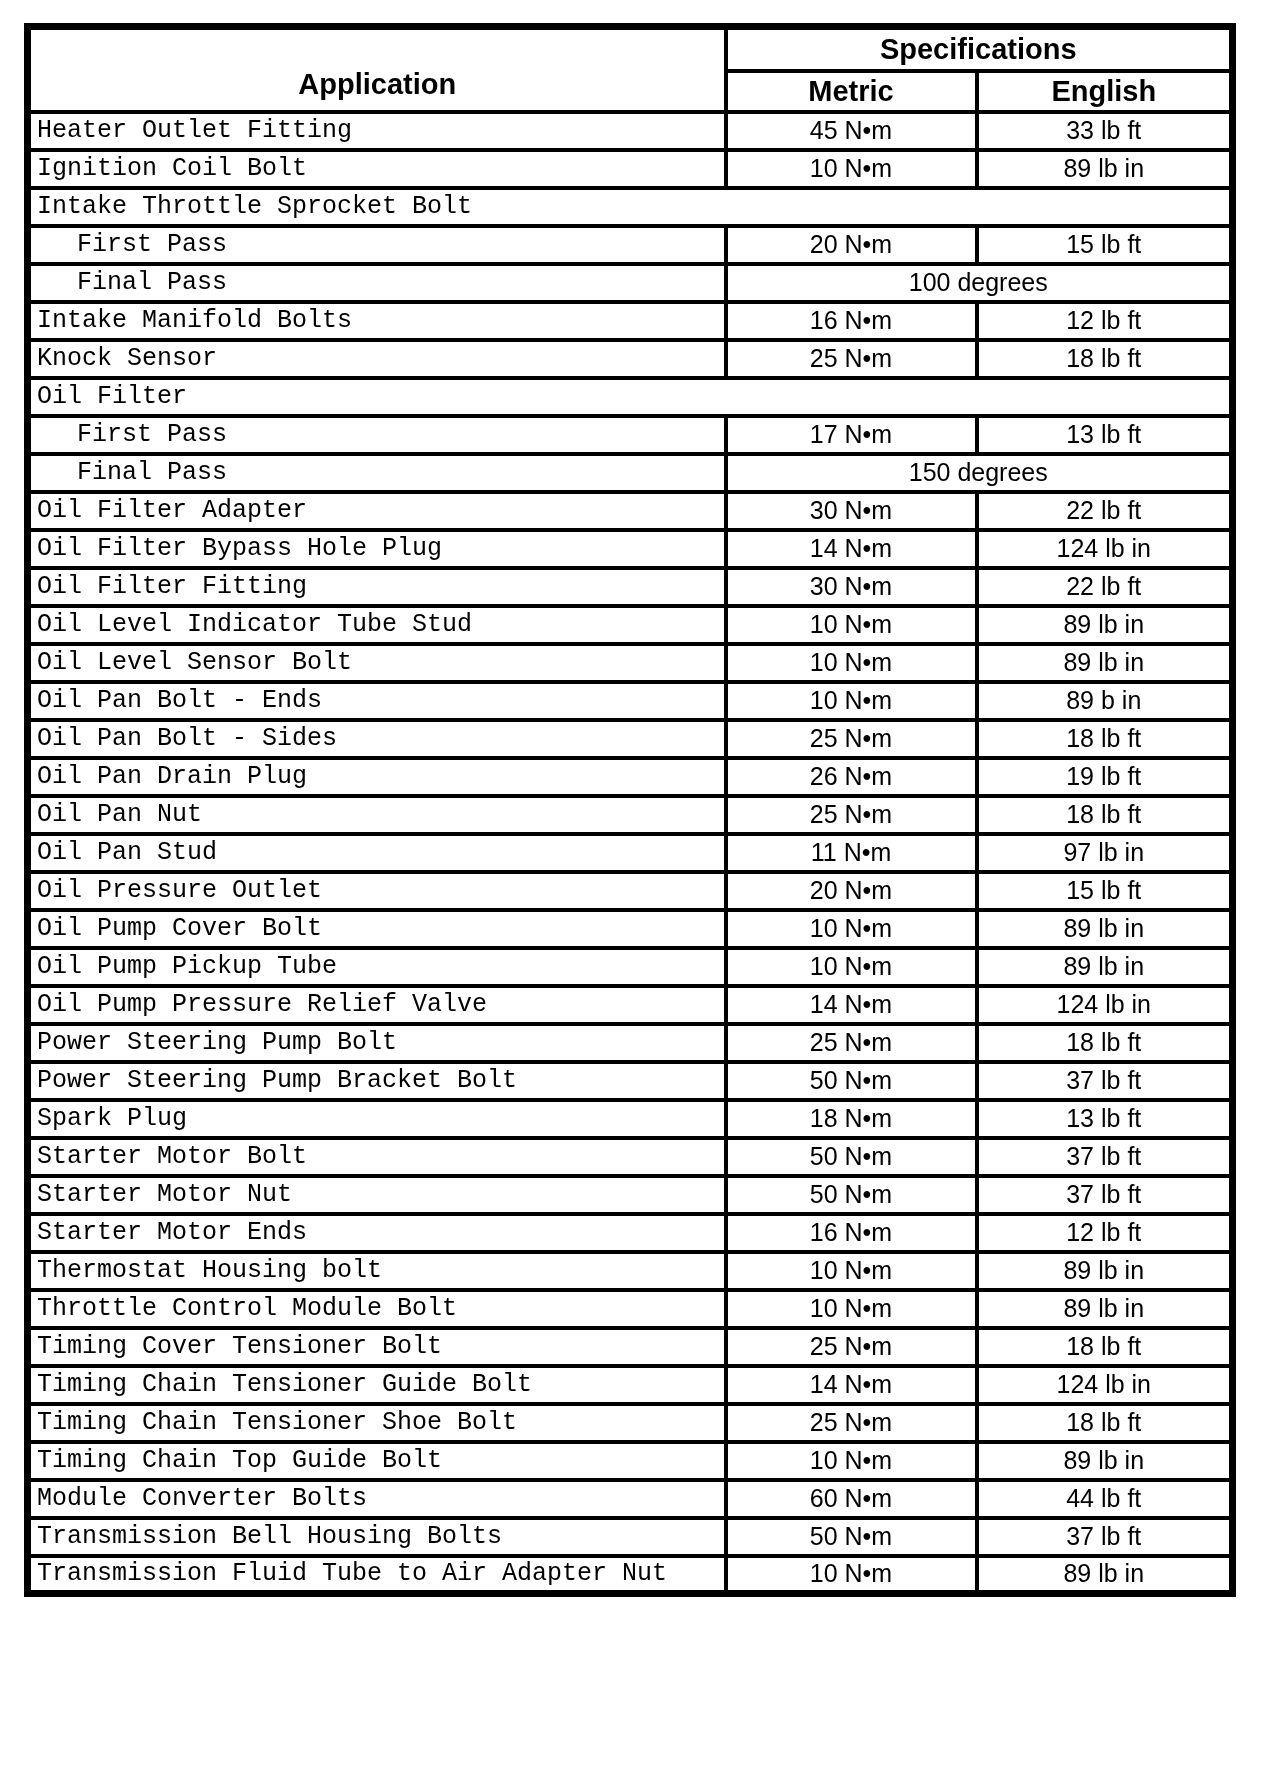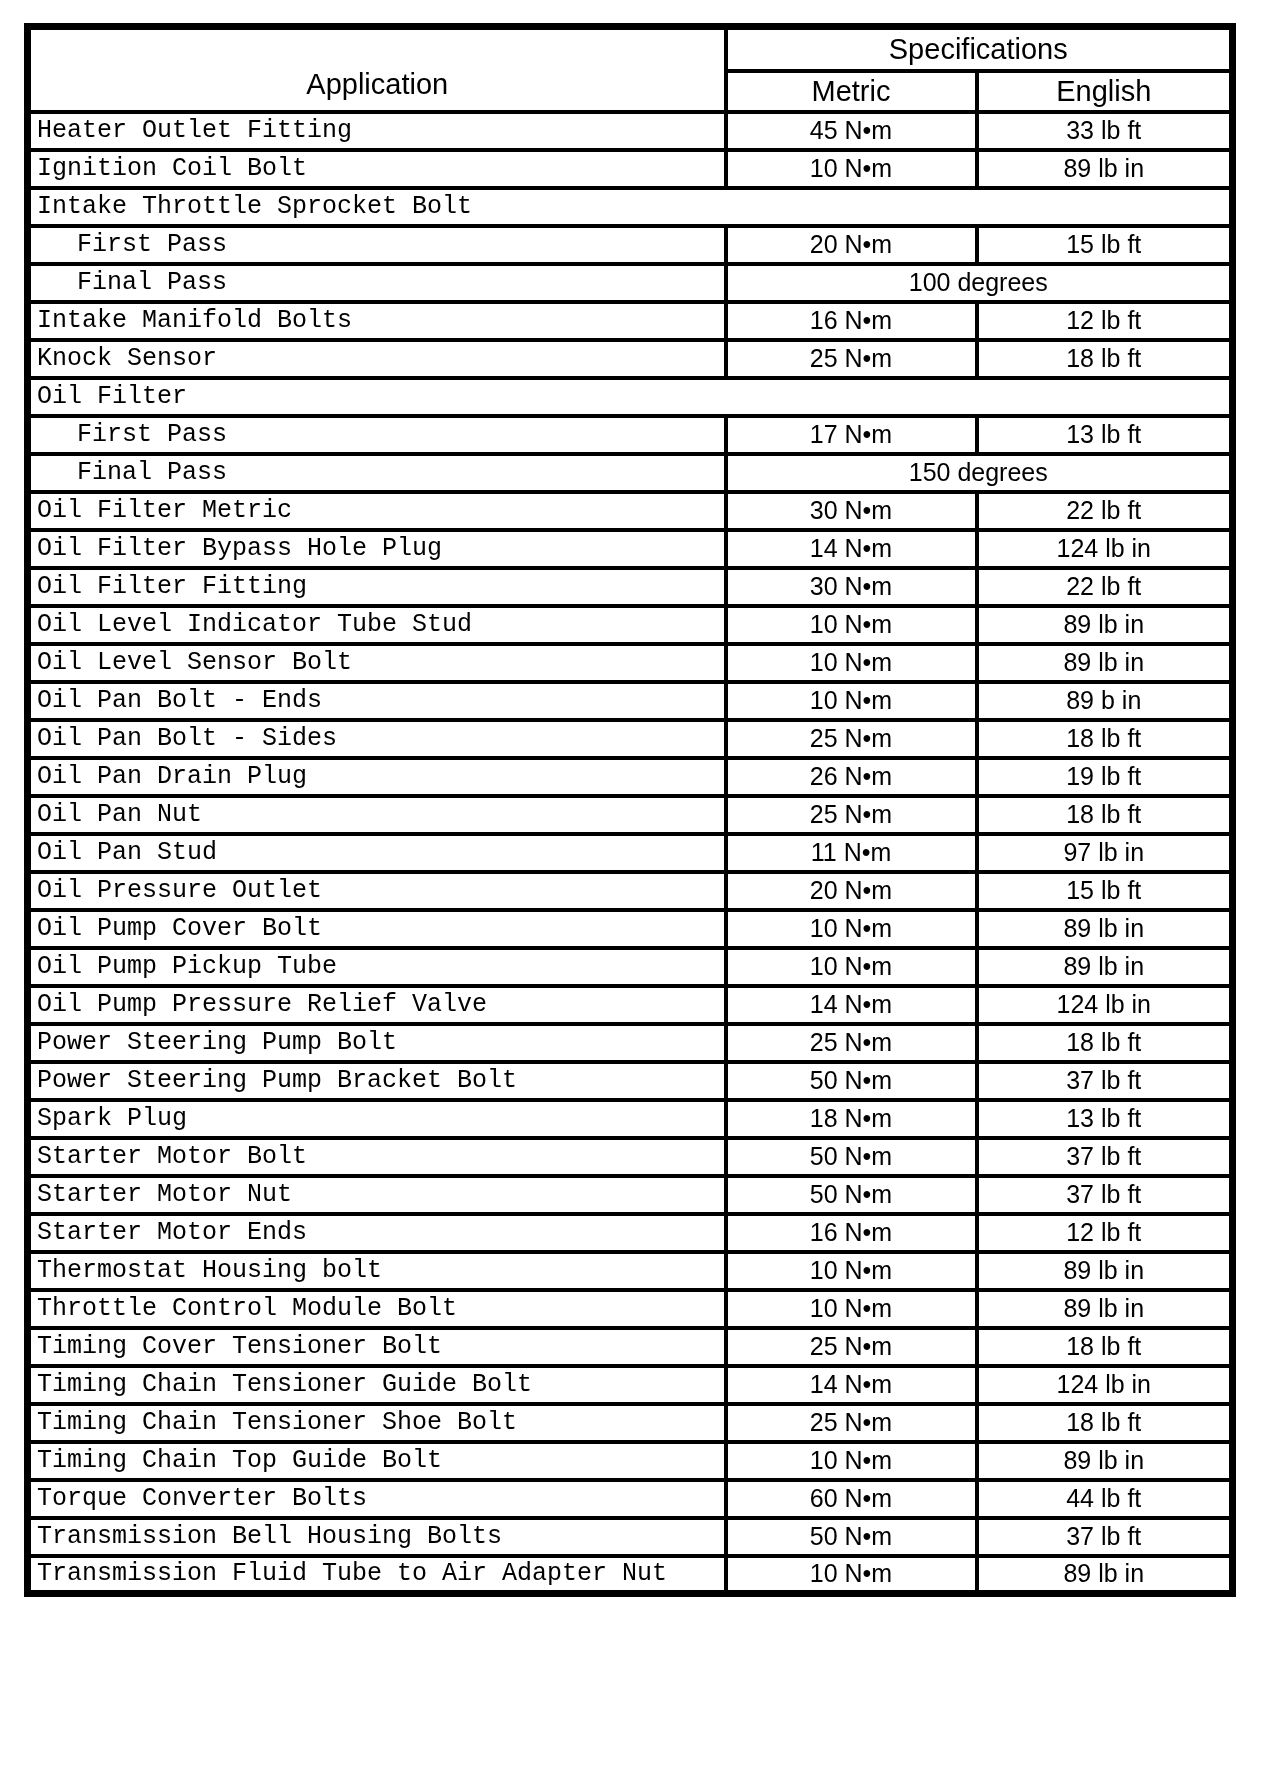--- a/index.html
+++ b/index.html
@@ -29,21 +29,21 @@
   .spec-table th, .spec-table td {
     border: 4px solid var(--border-color);
     overflow: hidden;
     white-space: nowrap;
   }
   .spec-table col.c-app { width: 698px; }
   .spec-table col.c-metric { width: 251px; }
   .spec-table col.c-english { width: 256px; }
 
   .spec-table thead th {
-    font-weight: normal;
+    font-weight: bold;
     font-size: 29px;
     text-align: center;
     background: var(--bg-color);
     margin-top: 44px;
   }
   th.th-spec { height: 44px; vertical-align: middle; }
   th.th-sub { height: 41px; vertical-align: middle; }
   th.th-app {
     vertical-align: bottom;
     padding-bottom: 9px;
@@ -125,21 +125,21 @@
       <tr>
         <td class="app-cell indent">First Pass</td>
         <td class="val-cell">17 N•m</td>
         <td class="val-cell">13 lb ft</td>
       </tr>
       <tr>
         <td class="app-cell indent">Final Pass</td>
         <td colspan="2" class="val-cell">150 degrees</td>
       </tr>
       <tr>
-        <td class="app-cell">Oil Filter Metric</td>
+        <td class="app-cell">Oil Filter Adapter</td>
         <td class="val-cell">30 N•m</td>
         <td class="val-cell">22 lb ft</td>
       </tr>
       <tr>
         <td class="app-cell">Oil Filter Bypass Hole Plug</td>
         <td class="val-cell">14 N•m</td>
         <td class="val-cell">124 lb in</td>
       </tr>
       <tr>
         <td class="app-cell">Oil Filter Fitting</td>
@@ -255,21 +255,21 @@
         <td class="app-cell">Timing Chain Tensioner Shoe Bolt</td>
         <td class="val-cell">25 N•m</td>
         <td class="val-cell">18 lb ft</td>
       </tr>
       <tr>
         <td class="app-cell">Timing Chain Top Guide Bolt</td>
         <td class="val-cell">10 N•m</td>
         <td class="val-cell">89 lb in</td>
       </tr>
       <tr>
-        <td class="app-cell">Torque Converter Bolts</td>
+        <td class="app-cell">Module Converter Bolts</td>
         <td class="val-cell">60 N•m</td>
         <td class="val-cell">44 lb ft</td>
       </tr>
       <tr>
         <td class="app-cell">Transmission Bell Housing Bolts</td>
         <td class="val-cell">50 N•m</td>
         <td class="val-cell">37 lb ft</td>
       </tr>
       <tr>
         <td class="app-cell">Transmission Fluid Tube to Air Adapter Nut</td>

